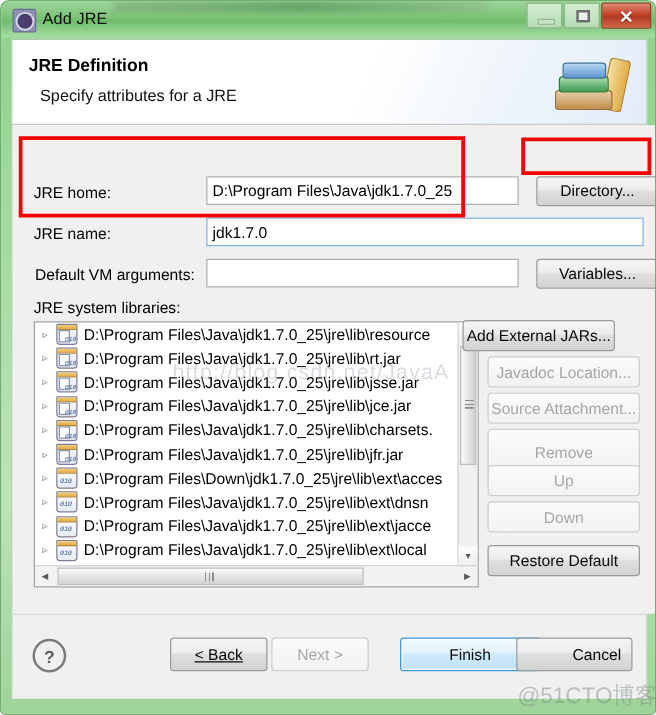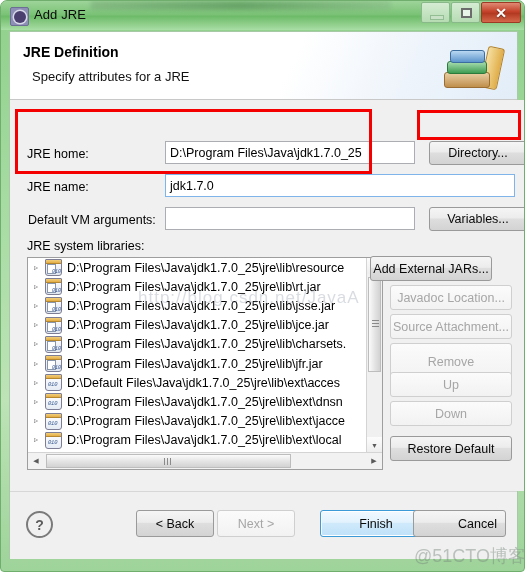--- a/index.html
+++ b/index.html
@@ -422,21 +422,21 @@
                 <i class="zero">010</i>
               </span>
               <span>D:\Program Files\Java\jdk1.7.0_25\jre\lib\jfr.jar</span>
             </div>
             <div class="row">
               <span class="arrow">▹</span>
               <span class="jaricon plain">
                 <i class="cap"></i>
                 <i class="zero">010</i>
               </span>
-              <span>D:\Default Files\Java\jdk1.7.0_25\jre\lib\ext\acces</span>
+              <span>D:\Program Files\Down\jdk1.7.0_25\jre\lib\ext\acces</span>
             </div>
             <div class="row">
               <span class="arrow">▹</span>
               <span class="jaricon plain">
                 <i class="cap"></i>
                 <i class="zero">010</i>
               </span>
               <span>D:\Program Files\Java\jdk1.7.0_25\jre\lib\ext\dnsn</span>
             </div>
             <div class="row">
@@ -482,21 +482,21 @@
           <div class="pbtn disabled" style="left: 380px; top: 272px; width: 122px; height: 25px;">Up</div>
           <div class="pbtn disabled" style="left: 380px; top: 301px; width: 122px; height: 25px;">Down</div>
           <div class="pbtn" style="left: 380px; top: 336px; width: 122px; height: 25px;">Restore Default</div>
         </div>
 
     </div>
 
     <div id="footer">
       <div id="helpicon">?</div>
       <div id="footerbtns">
-          <div class="pbtn" style="left: 126px; top: 18px; width: 78px; height: 27px;">&lt; Back</div>
+          <div class="pbtn" style="left: 126px; top: 18px; width: 78px; height: 27px; text-decoration: underline;">&lt; Back</div>
           <div class="pbtn disabled" style="left: 207px; top: 18px; width: 78px; height: 27px;">Next &gt;</div>
           <div class="pbtn primary" style="left: 310px; top: 18px; width: 112px; height: 27px;">Finish</div>
           <div class="pbtn" style="left: 403px; top: 18px; width: 93px; height: 27px; padding-left: 36px;">Cancel</div>
         </div>
     </div>
 
   </div>
 
   <div class="redbox" id="redbox-fields"></div>
   <div class="redbox" id="redbox-dir"></div>

